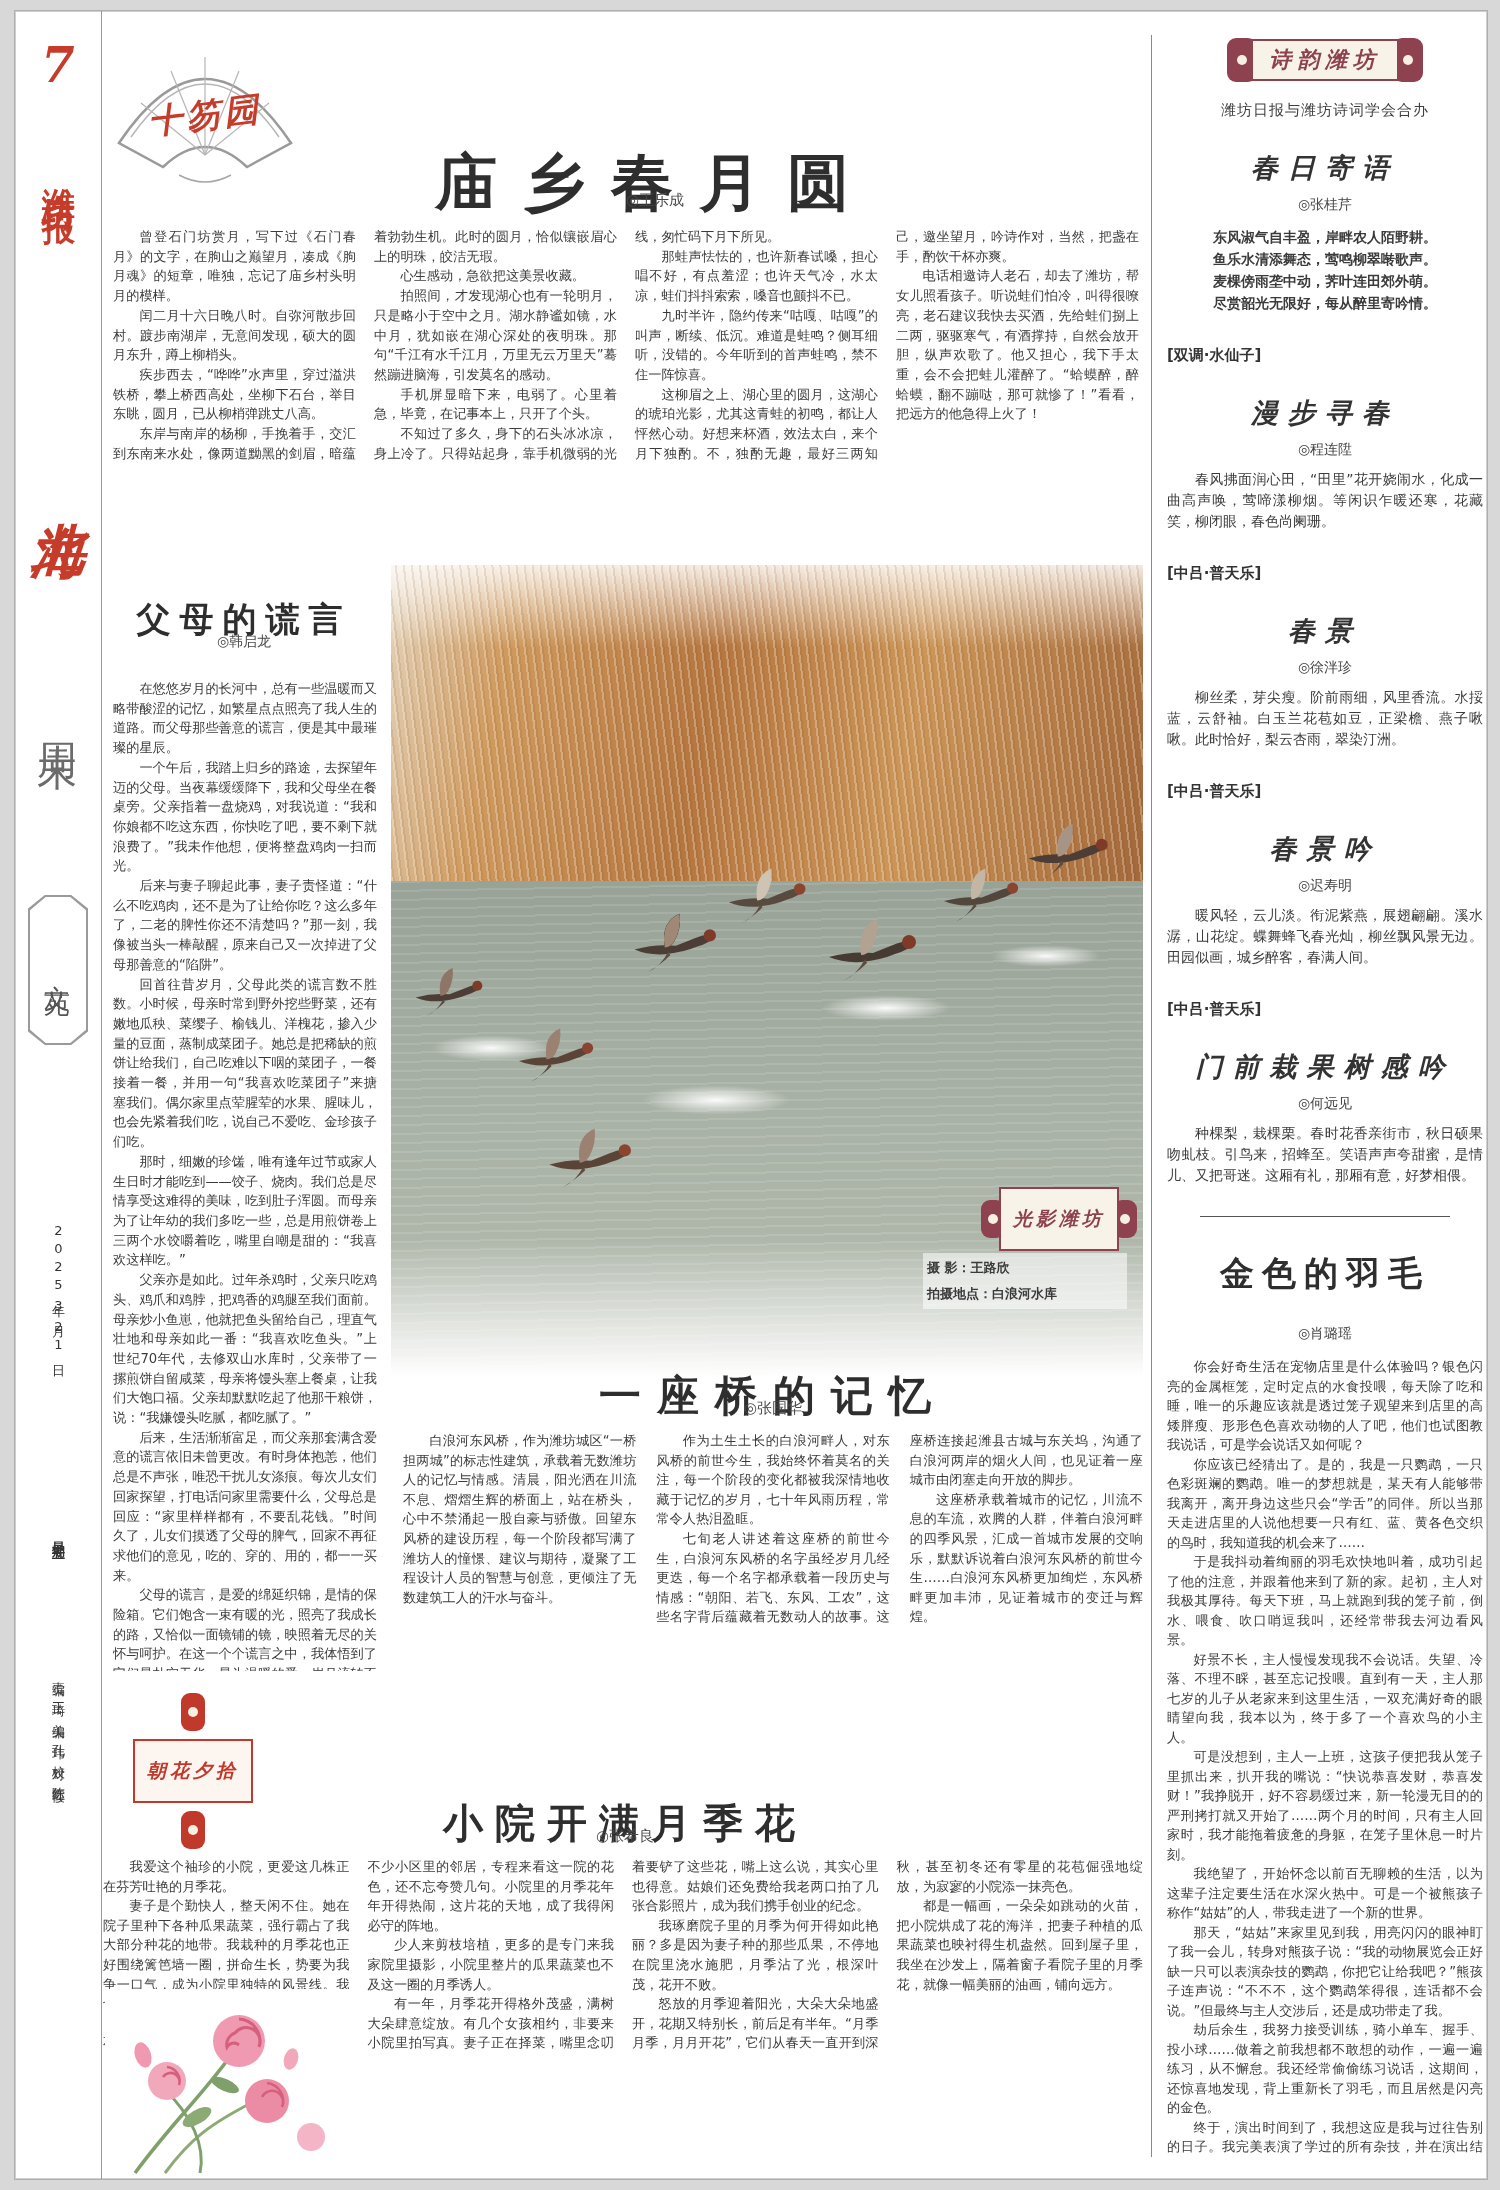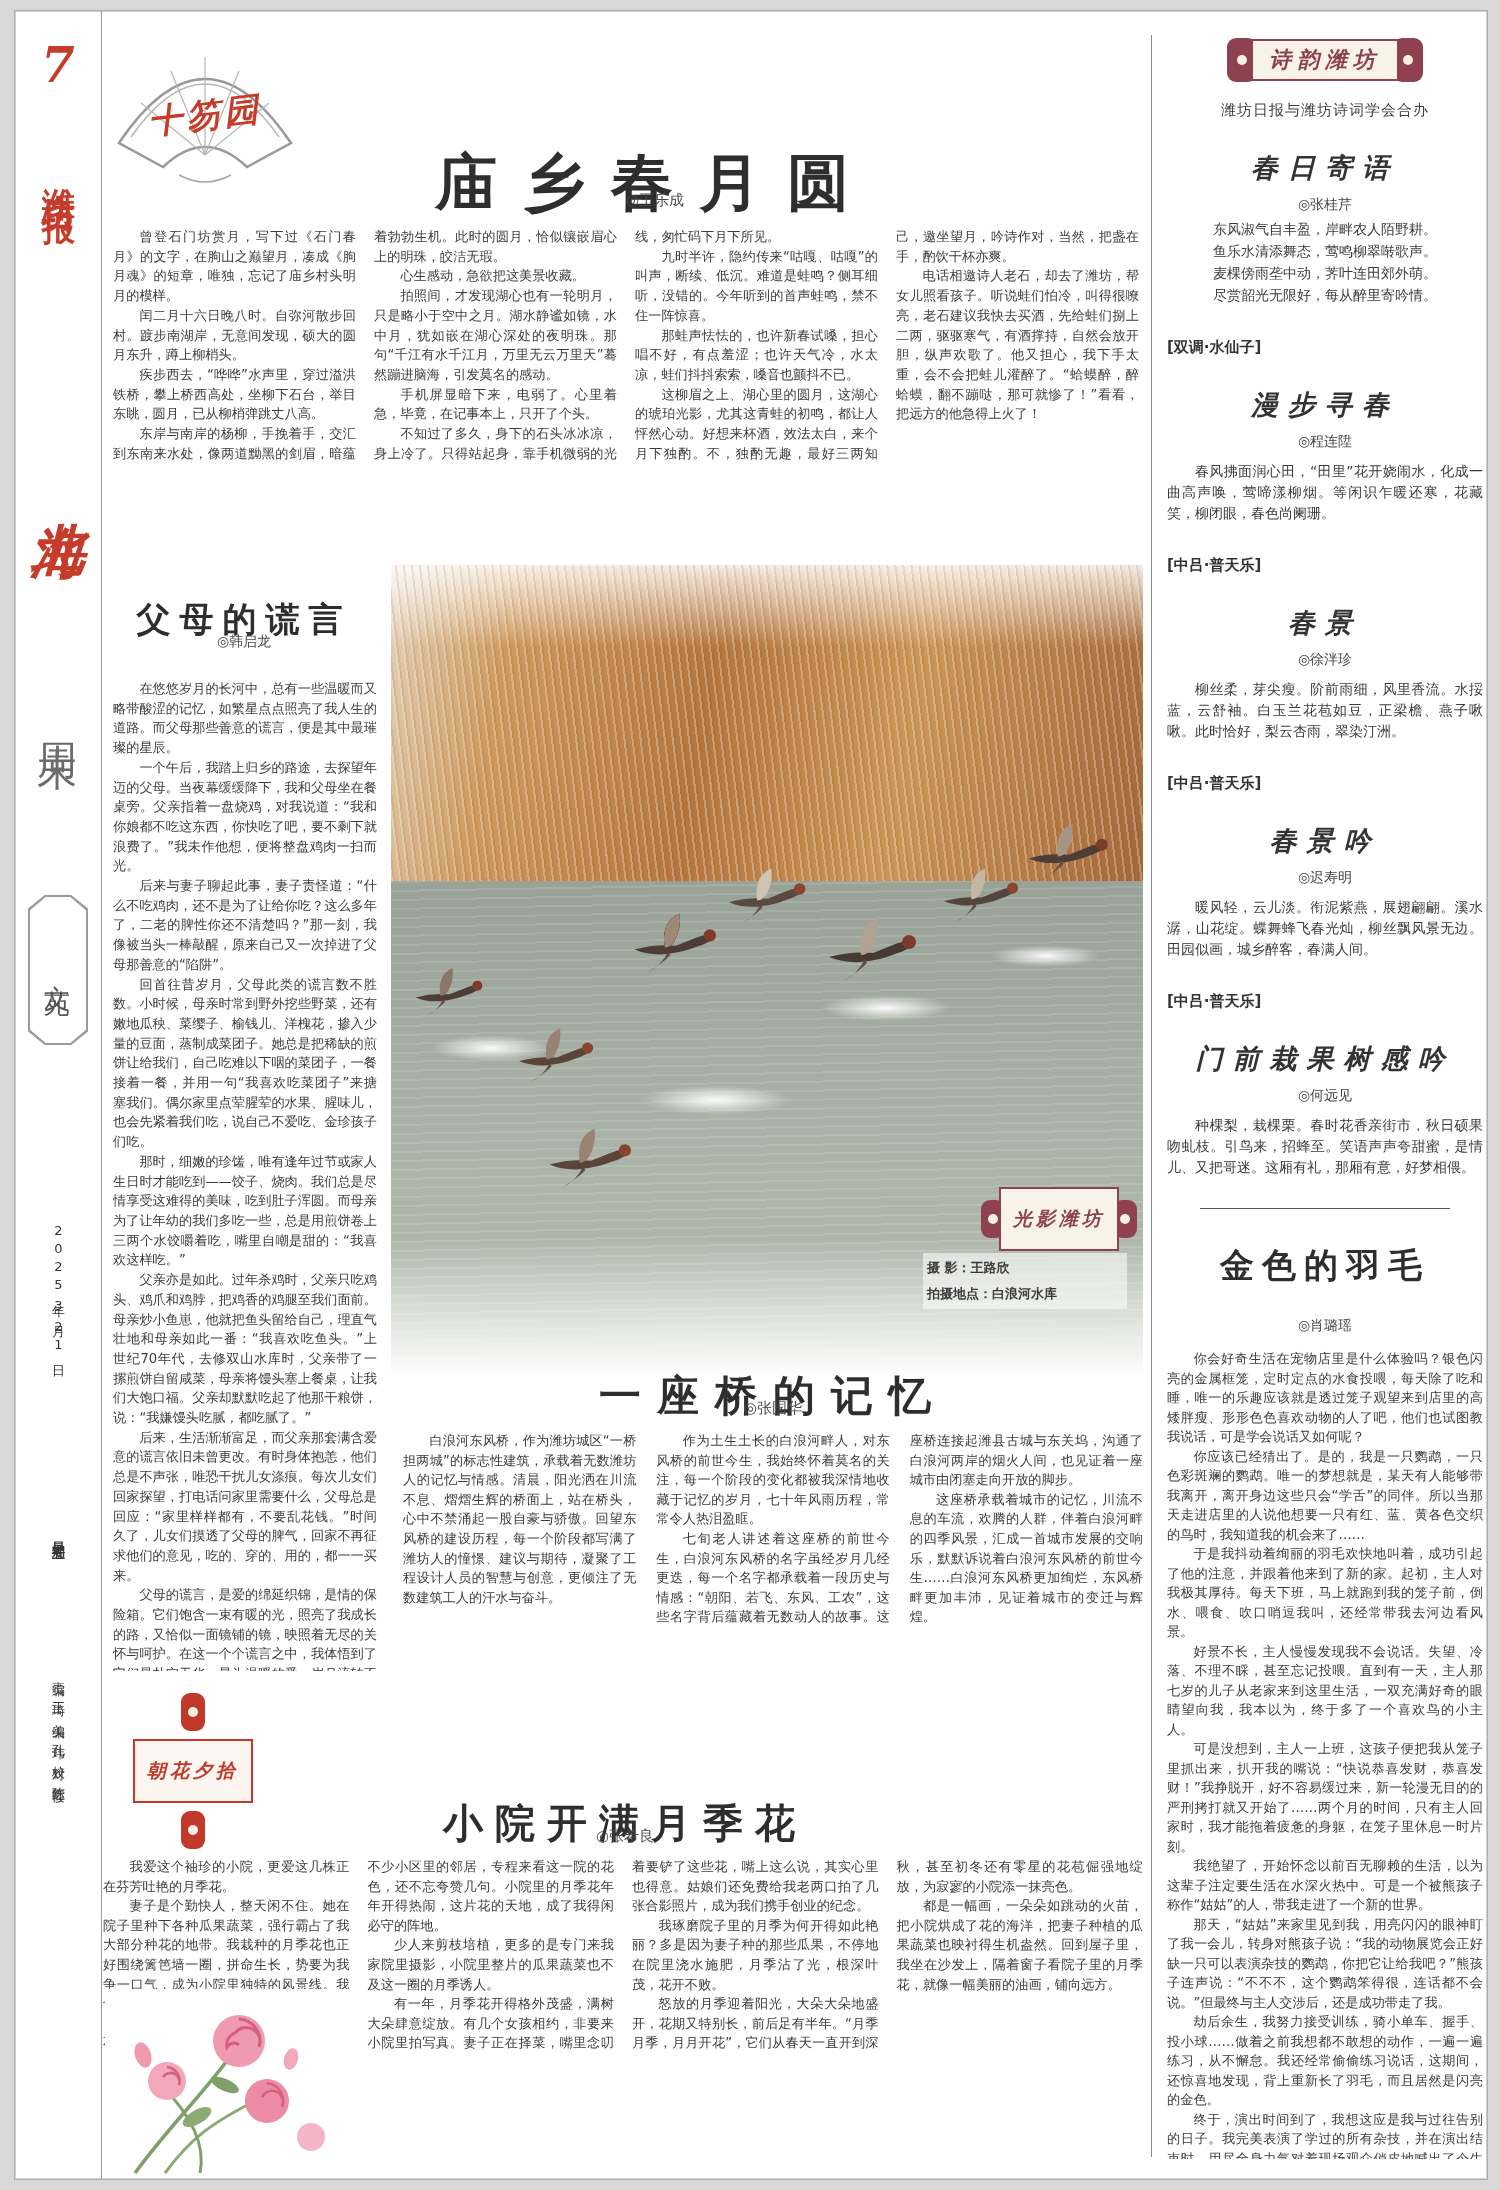--- a/index.html
+++ b/index.html
@@ -99,21 +99,21 @@
   .court-body{position:absolute;left:88px;top:1846px;width:1040px;height:316px;
               column-count:4;column-gap:18px;font-size:13.2px;line-height:19.6px;overflow:hidden;}
   .rose{position:absolute;left:90px;top:1978px;width:244px;height:186px;background:#fff;}
 
   
   .vline{position:absolute;left:1136px;top:24px;bottom:22px;width:1px;background:#8a8a8a;}
   .right-col{position:absolute;left:1152px;top:20px;width:316px;height:2128px;overflow:hidden;}
   .poetry-sub{margin-top:12px;text-align:center;font-size:15px;font-weight:400;color:#3f3f3f;letter-spacing:1px;}
   .poem-title{margin-top:30px;text-align:center;font:italic 600 27px "DejaVu Serif",serif;color:#333;letter-spacing:10px;white-space:nowrap;}
   .poem-author{margin-top:10px;text-align:center;font-size:14px;color:#444;}
-  .poem-lines{margin-top:4px;}
+  .poem-lines{margin-top:12px;font-weight:bold;}
   .poem-line{margin:0;text-align:center;font-size:14px;line-height:22px;color:#3b3b3b;}
   .tune{margin-top:32px;font-size:15px;font-weight:700;color:#333;}
   .sanqu{margin-top:10px;font-size:14px;line-height:21px;}
   .divider{margin:30px auto 0;width:250px;border-top:1px solid #555;}
   .feather-head{margin-top:34px;text-align:center;font:700 34px "DejaVu Serif",serif;color:#2e2e2e;letter-spacing:8px;}
   .feather-author{margin-top:16px;text-align:center;font-size:14px;color:#444;}
   .feather-body{margin-top:14px;font-size:13.2px;line-height:19.5px;}
 </style>
 </head>
 <body>
@@ -155,22 +155,22 @@
   <div class="byline main-byline">◎王乐成</div>
   <div class="main-body">
       <p class="para">曾登石门坊赏月，写下过《石门春月》的文字，在朐山之巅望月，凑成《朐月魂》的短章，唯独，忘记了庙乡村头明月的模样。</p>
       <p class="para">闰二月十六日晚八时。自弥河散步回村。踱步南湖岸，无意间发现，硕大的圆月东升，蹲上柳梢头。</p>
       <p class="para">疾步西去，“哗哗”水声里，穿过溢洪铁桥，攀上桥西高处，坐柳下石台，举目东眺，圆月，已从柳梢弹跳丈八高。</p>
       <p class="para">东岸与南岸的杨柳，手挽着手，交汇到东南来水处，像两道黝黑的剑眉，暗蕴着勃勃生机。此时的圆月，恰似镶嵌眉心上的明珠，皎洁无瑕。</p>
       <p class="para">心生感动，急欲把这美景收藏。</p>
       <p class="para">拍照间，才发现湖心也有一轮明月，只是略小于空中之月。湖水静谧如镜，水中月，犹如嵌在湖心深处的夜明珠。那句“千江有水千江月，万里无云万里天”蓦然蹦进脑海，引发莫名的感动。</p>
       <p class="para">手机屏显暗下来，电弱了。心里着急，毕竟，在记事本上，只开了个头。</p>
       <p class="para">不知过了多久，身下的石头冰冰凉，身上冷了。只得站起身，靠手机微弱的光线，匆忙码下月下所见。</p>
+      <p class="para">那蛙声怯怯的，也许新春试嗓，担心唱不好，有点羞涩；也许天气冷，水太凉，蛙们抖抖索索，嗓音也颤抖不已。</p>
       <p class="para">九时半许，隐约传来“咕嘎、咕嘎”的叫声，断续、低沉。难道是蛙鸣？侧耳细听，没错的。今年听到的首声蛙鸣，禁不住一阵惊喜。</p>
-      <p class="para">那蛙声怯怯的，也许新春试嗓，担心唱不好，有点羞涩；也许天气冷，水太凉，蛙们抖抖索索，嗓音也颤抖不已。</p>
       <p class="para">这柳眉之上、湖心里的圆月，这湖心的琥珀光影，尤其这青蛙的初鸣，都让人怦然心动。好想来杯酒，效法太白，来个月下独酌。不，独酌无趣，最好三两知己，邀坐望月，吟诗作对，当然，把盏在手，酌饮干杯亦爽。</p>
       <p class="para">电话相邀诗人老石，却去了潍坊，帮女儿照看孩子。听说蛙们怕冷，叫得很嘹亮，老石建议我快去买酒，先给蛙们捌上二两，驱驱寒气，有酒撑持，自然会放开胆，纵声欢歌了。他又担心，我下手太重，会不会把蛙儿灌醉了。“蛤蟆醉，醉蛤蟆，翻不蹦哒，那可就惨了！”看看，把远方的他急得上火了！</p>
     </div>
 
   <h2 class="headline liar-head">父母的谎言</h2>
   <div class="byline liar-byline">◎韩启龙</div>
   <div class="liar-body">
       <p class="para">在悠悠岁月的长河中，总有一些温暖而又略带酸涩的记忆，如繁星点点照亮了我人生的道路。而父母那些善意的谎言，便是其中最璀璨的星辰。</p>
       <p class="para">一个午后，我踏上归乡的路途，去探望年迈的父母。当夜幕缓缓降下，我和父母坐在餐桌旁。父亲指着一盘烧鸡，对我说道：“我和你娘都不吃这东西，你快吃了吧，要不剩下就浪费了。”我未作他想，便将整盘鸡肉一扫而光。</p>
       <p class="para">后来与妻子聊起此事，妻子责怪道：“什么不吃鸡肉，还不是为了让给你吃？这么多年了，二老的脾性你还不清楚吗？”那一刻，我像被当头一棒敲醒，原来自己又一次掉进了父母那善意的“陷阱”。</p>

